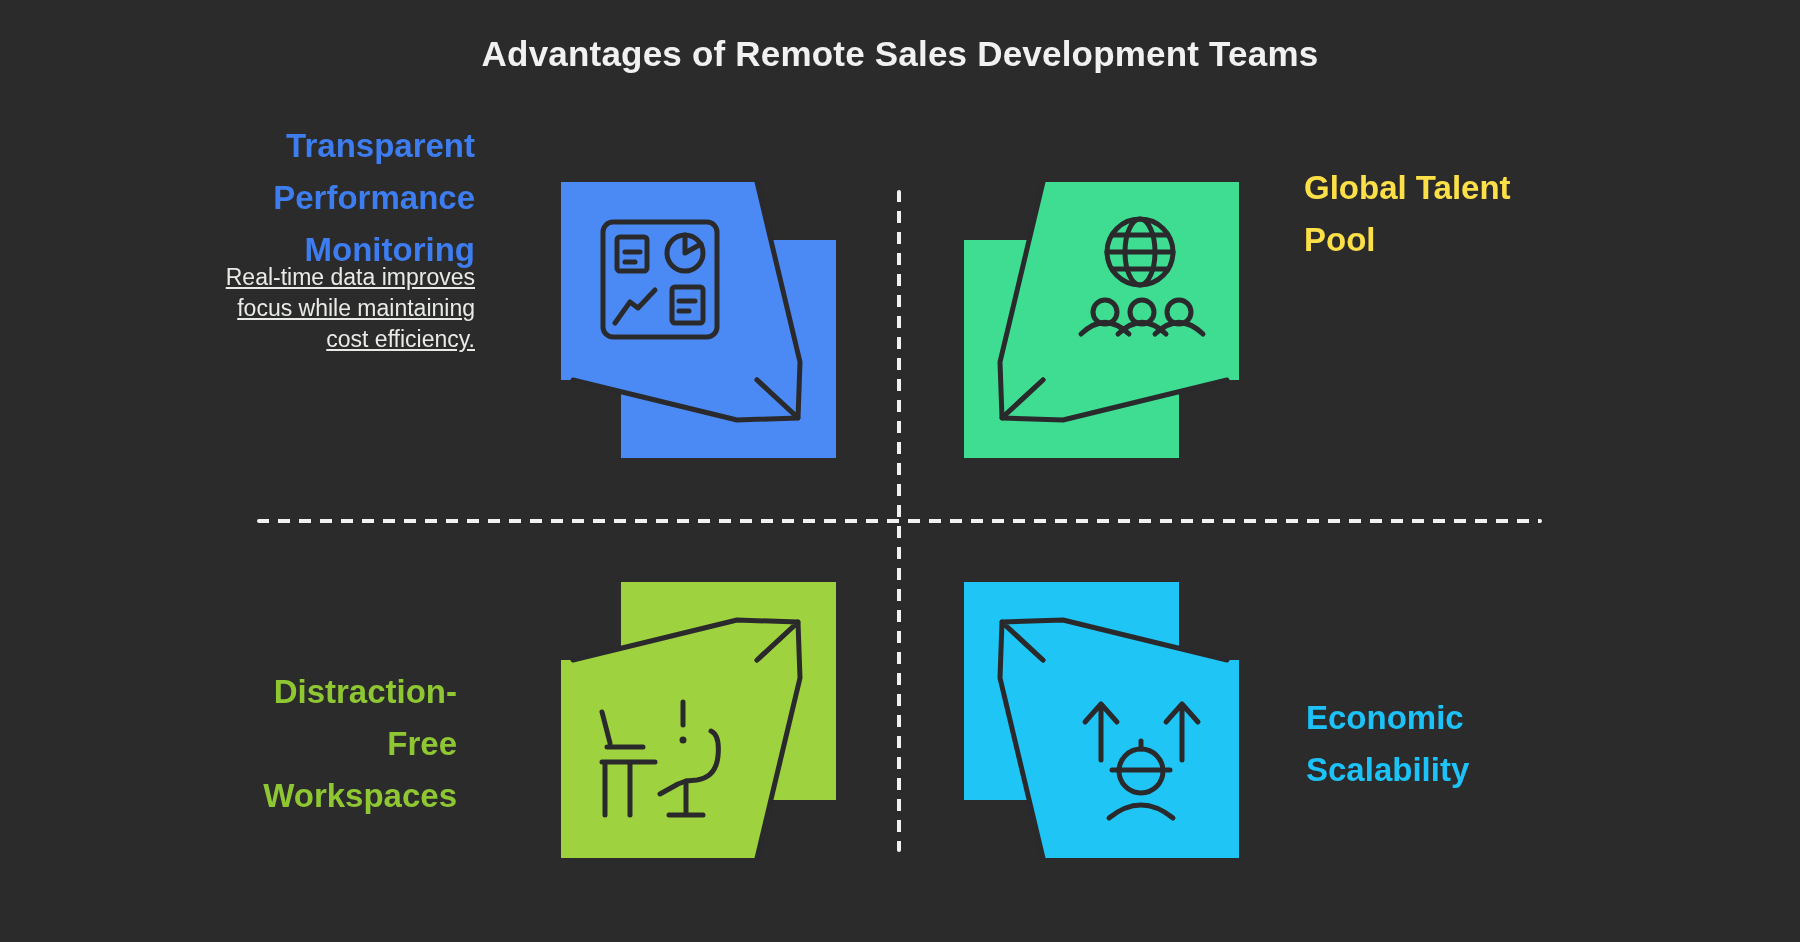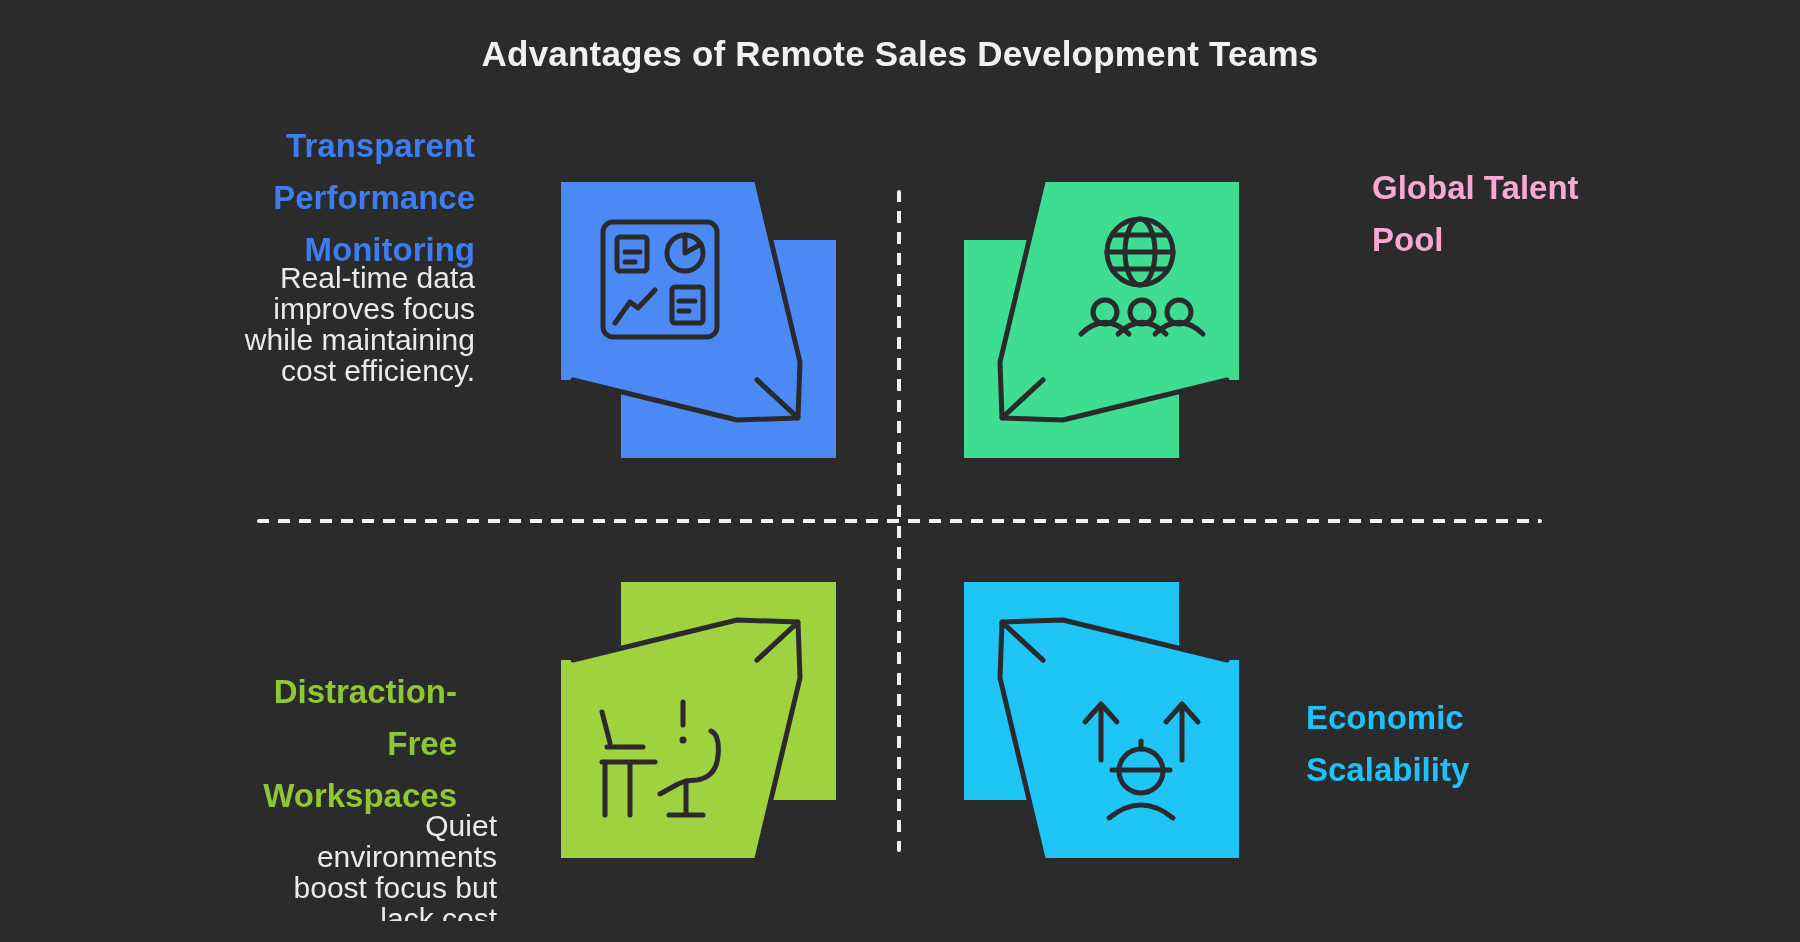--- a/index.html
+++ b/index.html
@@ -23,28 +23,29 @@
     font-weight: bold;
     color: #f1f1f1;
     letter-spacing: 0.2px;
   }
   .q-heading {
     font-weight: bold;
     font-size: 33px;
     line-height: 52px;
   }
   .q-desc {
-    font-size: 30px;
+    font-size: 23px;
     line-height: 31px;
     color: #e8ebe6;
+    text-decoration: underline;
   }
   .ra { text-align: right; }
   #tl-h { left: 215px; top: 120px; width: 260px; color: #3d7df0; }
   #tl-d { left: 225px; top: 262px; width: 250px; }
-  #tr-h { left: 1372px; top: 162px; width: 235px; color: #f9a8d4; }
+  #tr-h { left: 1304px; top: 162px; width: 235px; color: #fde047; }
   #tr-d { left: 1306px; top: 263px; width: 220px; }
   #bl-h { left: 222px; top: 666px; width: 235px; color: #8fc733; }
   #bl-d { left: 247px; top: 810px; width: 250px; }
   #br-h { left: 1306px; top: 692px; width: 245px; color: #1dc3f8; }
   #br-d { left: 1306px; top: 764px; width: 225px; }
   #icon-tl { left: 541px; top: 160px; }
   #icon-tr { left: 959px; top: 160px; }
   #icon-bl { left: 541px; top: 560px; }
   #icon-br { left: 959px; top: 560px; }
   #divider-h {
@@ -104,21 +105,20 @@
         <path d="M153,75 H209 M148,92 H214 M153,109 H209"></path>
         <circle cx="146" cy="152" r="12"></circle>
         <circle cx="183" cy="152" r="12"></circle>
         <circle cx="220" cy="152" r="12"></circle>
         <path d="M122,174 Q146,151 170,174 M159,174 Q183,151 207,174 M196,174 Q220,151 244,174"></path>
       </g>
     </g>
   </svg>
 
   <div id="bl-h" class="abs q-heading ra">Distraction-Free Workspaces</div>
-  <div id="bl-d" class="abs q-desc ra">Quiet environments boost focus but lack cost efficiency.</div>
 
   <svg id="icon-bl" class="abs" width="300" height="300" viewBox="0 0 300 300">
     <g stroke="#2a2a2c" stroke-width="5" fill="none" stroke-linejoin="round" stroke-linecap="round">
       <rect x="80" y="22" width="215" height="218" fill="#9fd23f" stroke="none"></rect>
       <rect x="20" y="100" width="196" height="198" fill="#9fd23f" stroke="none"></rect>
       <path d="M216,298 L259,118 L257,62 L216,100" fill="#9fd23f"></path>
       <path d="M32,100 L196,60 L257,62 L216,100" fill="#9fd23f"></path>
       <g>
         <path d="M61,152 L69,183 M66,187 H102"></path>
         <path d="M61,202 H114 M64,204 V255 M89,204 V255"></path>

